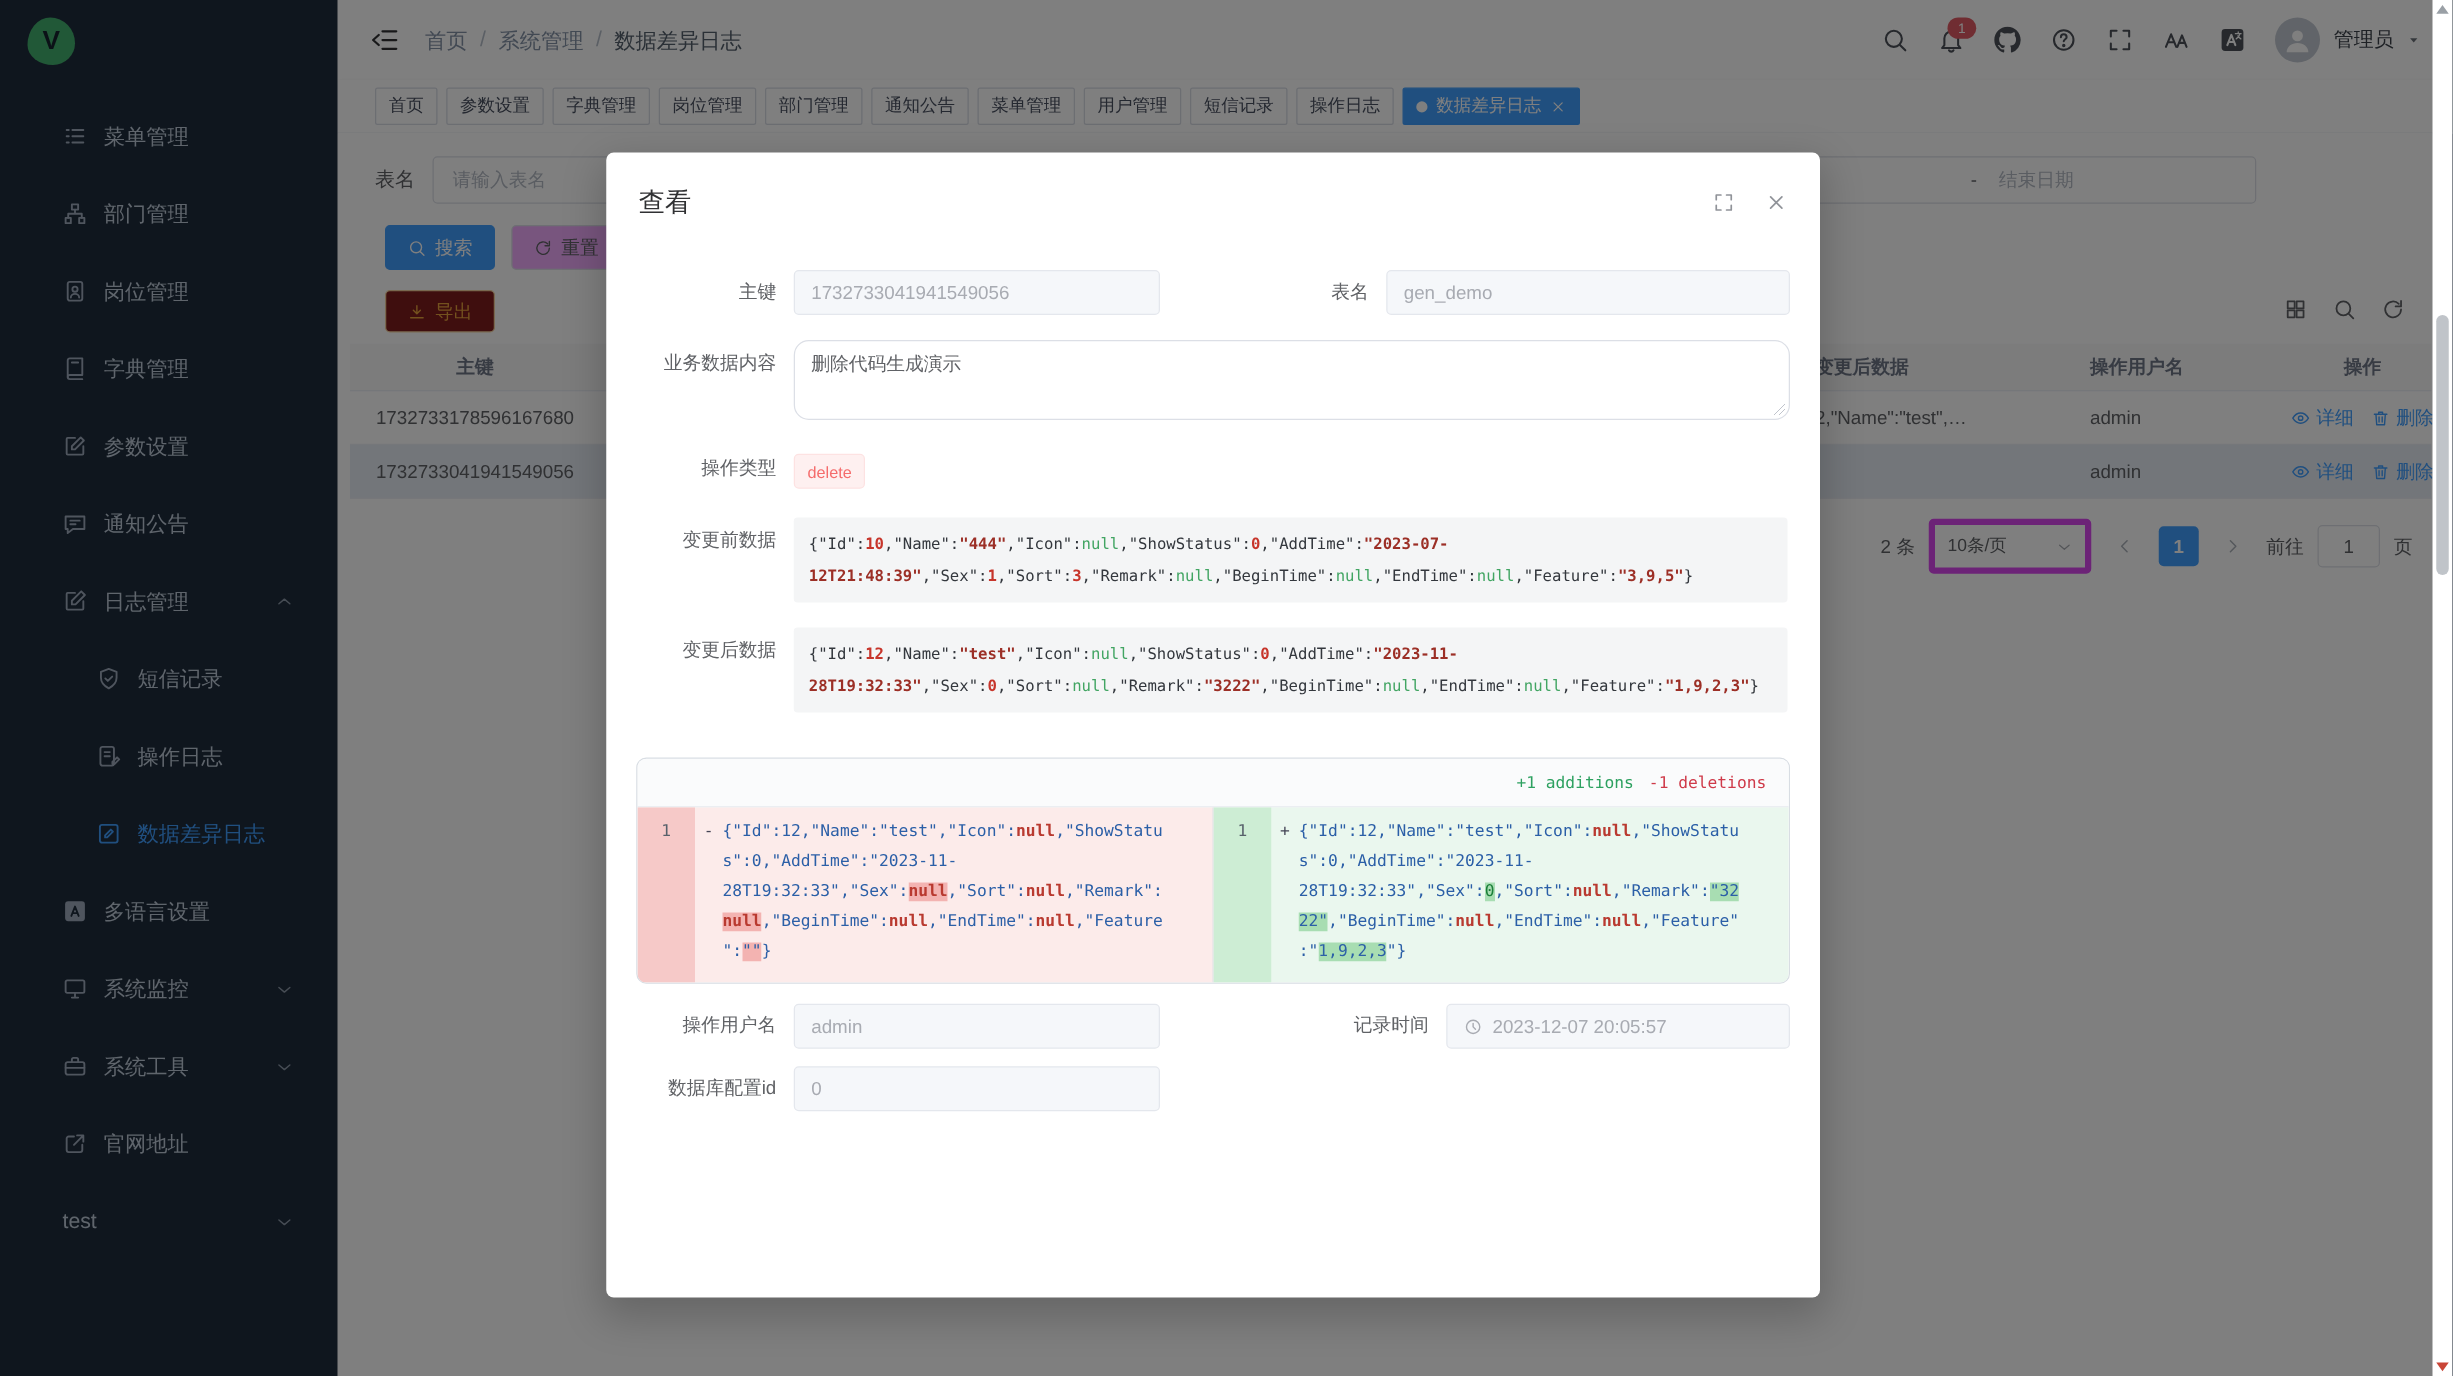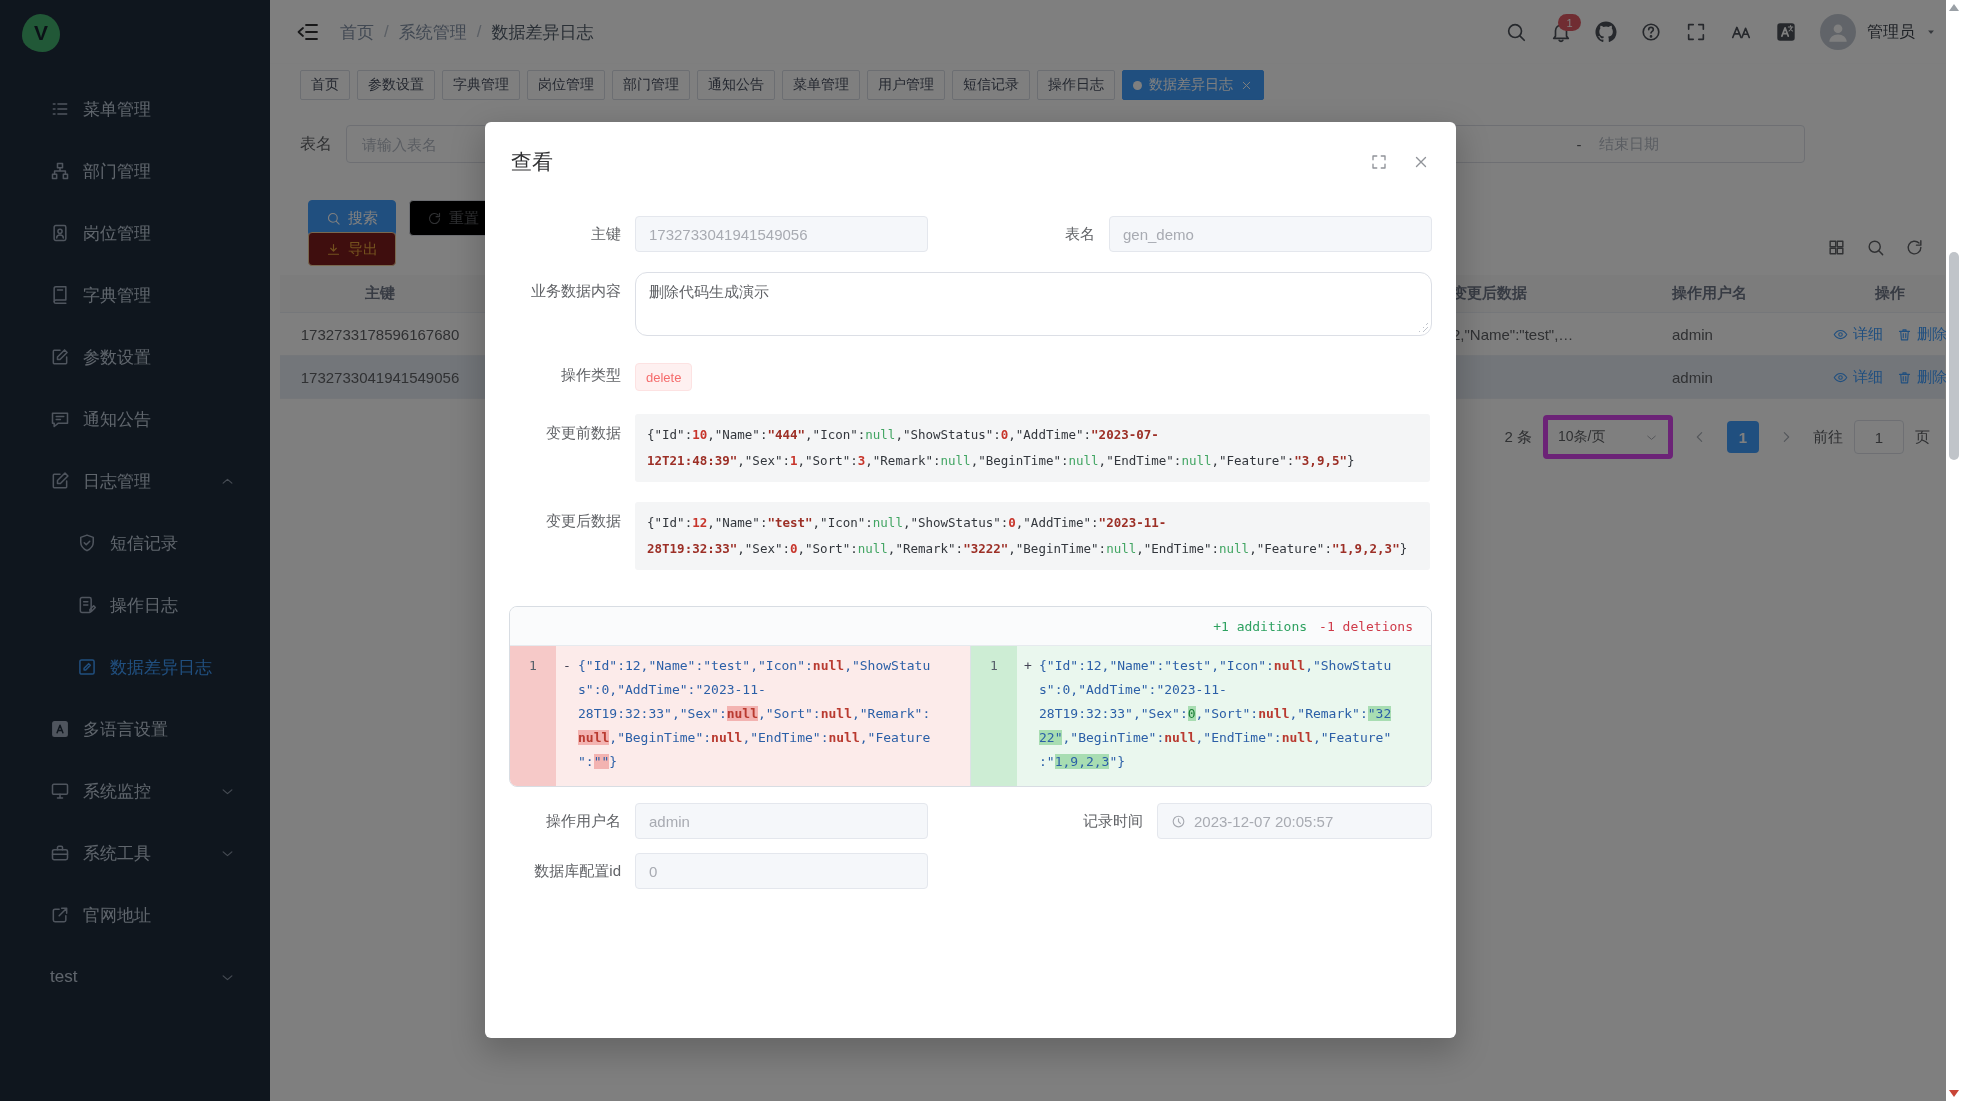--- a/index.html
+++ b/index.html
@@ -49,22 +49,22 @@
   .f-tablename{position:absolute;left:30px;top:19px;display:flex;align-items:center;gap:14px;}
   .f-label{font-size:16px;color:#606266;}
   .inp{height:38px;border:1px solid #dcdfe6;border-radius:4px;display:flex;align-items:center;padding:0 13px;font-size:15px;color:#606266;background:#fff;box-sizing:border-box;}
   .inp input{border:none;outline:none;font:inherit;color:#606266;width:100%;background:transparent;}
   .inp input::placeholder{color:#b4bac4;}
   .f-daterange{position:absolute;left:1080px;top:19px;width:455px;}
   .daterange{width:100%;display:flex;align-items:center;}
   .dr-start{width:195px;}
   .dr-sep{width:40px;text-align:center;color:#606266;font-size:15px;}
   .dr-end{flex:1;}
-  .btn-row{position:absolute;left:38px;top:74px;display:flex;gap:13px;margin-top:20px;}
-  .btn{height:36px;display:inline-flex;align-items:center;gap:7px;padding:0 17px;border-radius:4px;font-size:15px;cursor:pointer;border:1px solid #dcdfe6;background:#000000;color:#606266;box-sizing:border-box;}
+  .btn-row{position:absolute;left:38px;top:74px;display:flex;gap:13px;}
+  .btn{height:36px;display:inline-flex;align-items:center;gap:7px;padding:0 17px;border-radius:4px;font-size:15px;cursor:pointer;border:1px solid #dcdfe6;background:#f0abfc;color:#606266;box-sizing:border-box;}
   .btn .ic{width:15px;height:15px;}
   .btn.primary{background:#409eff;border-color:#409eff;color:#fff;}
   .btn.warnplain{background:#7f1d1d;border-color:#f3d19e;color:#e6a23c;height:34px;}
   .export-row{position:absolute;left:38px;top:126px;}
   .card-tools{position:absolute;right:22px;top:132px;display:flex;gap:20px;color:#606266;}
   .card-tools .ic{width:19px;height:19px;cursor:pointer;}
 
   .tbl{position:absolute;left:10px;top:169px;width:1665px;font-size:15px;}
   .tr{display:grid;grid-template-columns:200px 960px 220px 145px 170px;align-items:center;border-bottom:1px solid #ebeef5;height:42px;color:#606266;}
   .tr.head{height:37px;background:#f8f8f9;color:#6e7687;font-weight:bold;}

